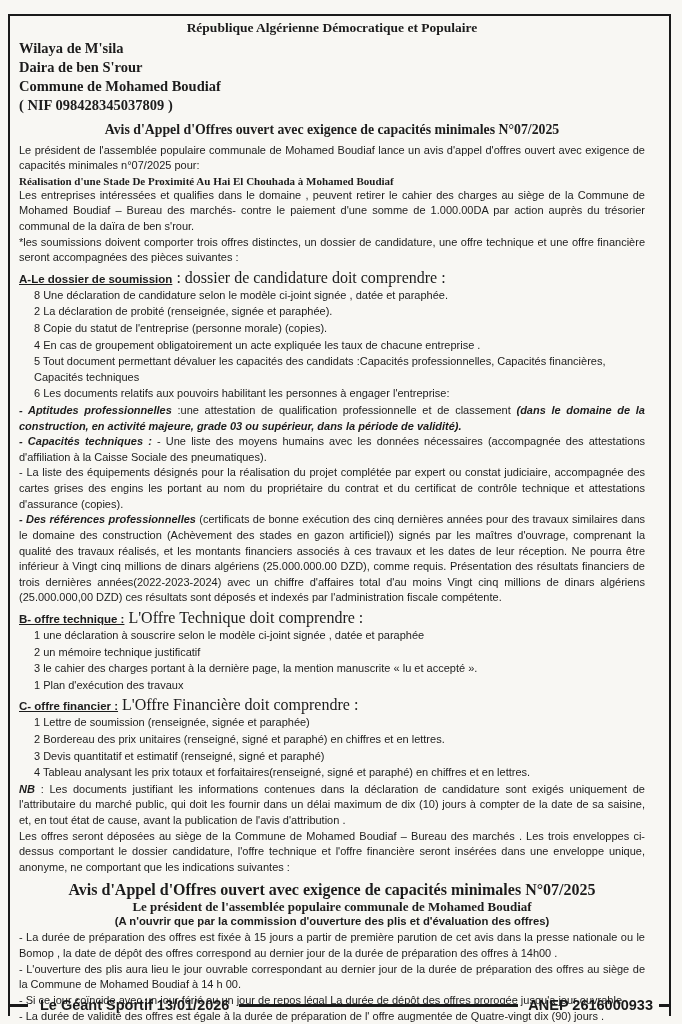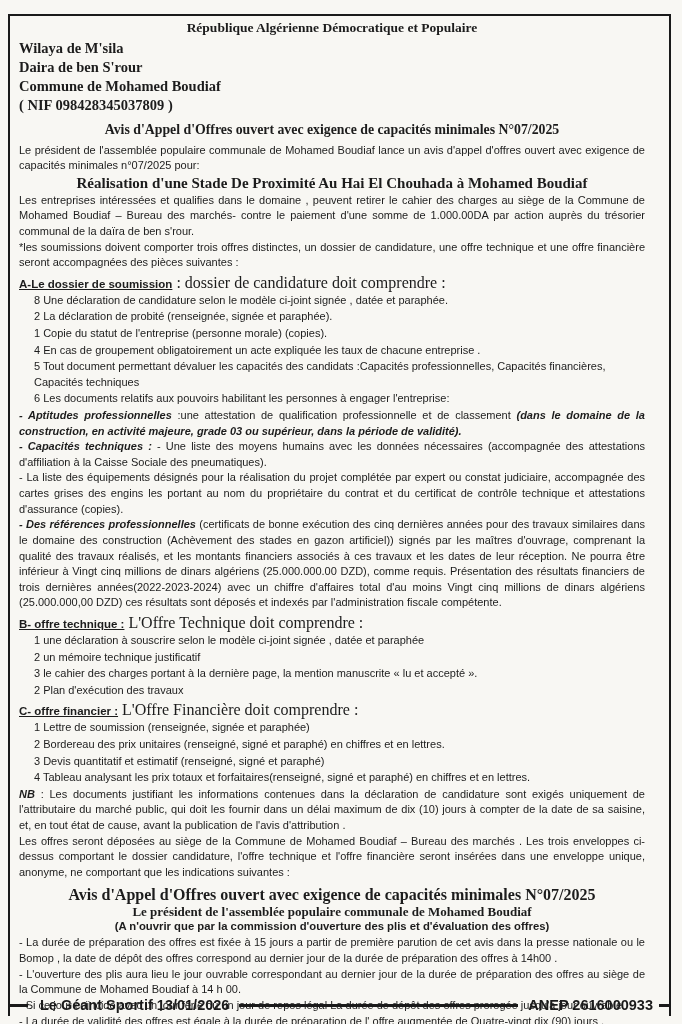--- a/index.html
+++ b/index.html
@@ -23,21 +23,21 @@
     font-size:14.5px;line-height:1.32;
   }
   .notice-title{
     font-family:"Liberation Serif",serif;font-weight:700;
     font-size:13.8px;text-align:center;margin:6px 0 5px;
   }
   p.body,div.body{font-size:11px;line-height:1.42;margin:0;}
   .just{text-align:justify;}
   .project-title{
     font-family:"Liberation Serif",serif;font-weight:700;
-    font-size:15px;text-align:center;margin:1px 0;
+    font-size:11px;text-align:left;margin:1px 0;
   }
   .sec-head{font-size:11.5px;margin:3px 0 1px;}
   .sec-lead{font-weight:700;text-decoration:underline;}
   .sec-rest{font-family:"Liberation Serif",serif;font-size:16px;}
   .list{padding-left:15px;}
   .list .body{margin-bottom:1px;}
   b{font-weight:700;font-style:italic;}
   .env-title{
     font-family:"Liberation Serif",serif;font-weight:700;
     font-size:16px;text-align:center;margin-top:6px;
@@ -80,21 +80,21 @@
   <p class="body just">Les entreprises intéressées et qualifies dans le domaine , peuvent retirer le cahier des charges au siège de la Commune de Mohamed Boudiaf – Bureau des marchés- contre le paiement d'une somme de 1.000.00DA par action auprès du  trésorier communal de la daïra de ben s'rour.</p>
 
   <p class="body just">*les soumissions doivent comporter trois offres distinctes, un dossier de candidature, une offre technique et une offre financière seront accompagnées des pièces suivantes :</p>
 
   <div class="sec-head">
     <span class="sec-lead">A-Le dossier de soumission</span><span class="sec-rest"> : dossier de candidature doit comprendre :</span>
   </div>
   <div class="list">
     <div class="body">8  Une déclaration de candidature selon le modèle ci-joint signée , datée et paraphée.</div>
     <div class="body">2  La déclaration de probité (renseignée, signée et paraphée).</div>
-    <div class="body">1  Copie du statut de l'entreprise (personne morale) (copies).</div>
+    <div class="body">8  Copie du statut de l'entreprise (personne morale) (copies).</div>
     <div class="body">4  En cas de groupement obligatoirement un acte expliquée les taux de chacune entreprise .</div>
     <div class="body">5  Tout document permettant dévaluer les capacités des candidats :Capacités professionnelles, Capacités financières, Capacités techniques</div>
     <div class="body">6  Les documents relatifs aux pouvoirs habilitant les personnes à engager l'entreprise:</div>
   </div>
 
   <p class="body just"><b>- Aptitudes professionnelles</b><span> :une attestation de qualification professionnelle et de classement </span><b>(dans le domaine de la construction, en activité majeure, grade 03 ou supérieur, dans la période de validité).</b></p>
 
   <p class="body just"><b>- Capacités techniques :</b><span> - Une liste des moyens humains avec les données nécessaires (accompagnée des attestations d'affiliation à la Caisse Sociale des pneumatiques).</span></p>
 
 
@@ -102,21 +102,21 @@
 
   <p class="body just"><b>- Des références professionnelles</b><span> (certificats de bonne exécution des cinq dernières années pour des travaux similaires dans le domaine des construction (Achèvement des stades en gazon artificiel)) signés par les maîtres d'ouvrage, comprenant la qualité des travaux réalisés, et les montants financiers associés à ces travaux et les dates de leur réception. Ne pourra être inférieur à Vingt cinq millions de dinars algériens (25.000.000.00 DZD), comme requis. Présentation des résultats financiers de trois dernières années(2022-2023-2024) avec un chiffre d'affaires total d'au moins Vingt cinq millions de dinars algériens (25.000.000,00 DZD) ces résultats sont déposés et indexés par l'administration fiscale compétente.</span></p>
 
   <div class="sec-head">
     <span class="sec-lead">B- offre technique :</span><span class="sec-rest"> L'Offre Technique  doit comprendre :</span>
   </div>
   <div class="list">
     <div class="body">1 une déclaration à souscrire selon le modèle ci-joint signée , datée et paraphée</div>
     <div class="body">2 un mémoire technique justificatif</div>
     <div class="body">3 le cahier des charges portant à la dernière page, la mention manuscrite « lu et accepté ».</div>
-    <div class="body">2 Plan d'exécution des travaux</div>
+    <div class="body">1 Plan d'exécution des travaux</div>
   </div>
 
   <div class="sec-head">
     <span class="sec-lead">C- offre financier :</span><span class="sec-rest"> L'Offre Financière  doit comprendre :</span>
   </div>
   <div class="list">
     <div class="body">1 Lettre de soumission (renseignée, signée et paraphée)</div>
     <div class="body">2 Bordereau des prix unitaires (renseigné, signé et paraphé) en chiffres et en lettres.</div>
     <div class="body">3 Devis quantitatif et estimatif  (renseigné, signé et paraphé)</div>
     <div class="body">4 Tableau analysant les prix totaux et forfaitaires(renseigné, signé et paraphé) en chiffres et en lettres.</div>

